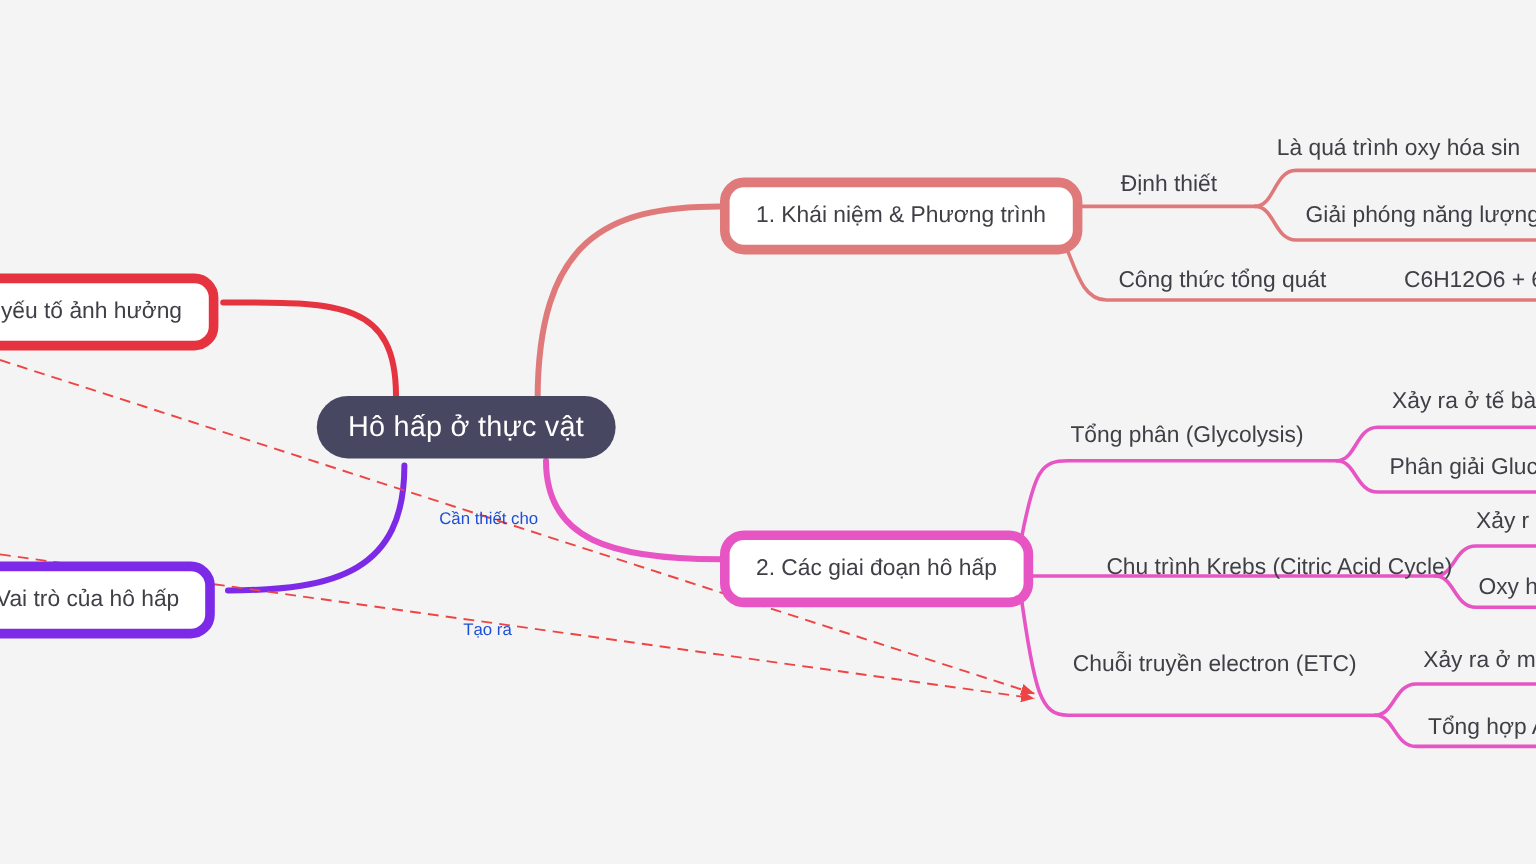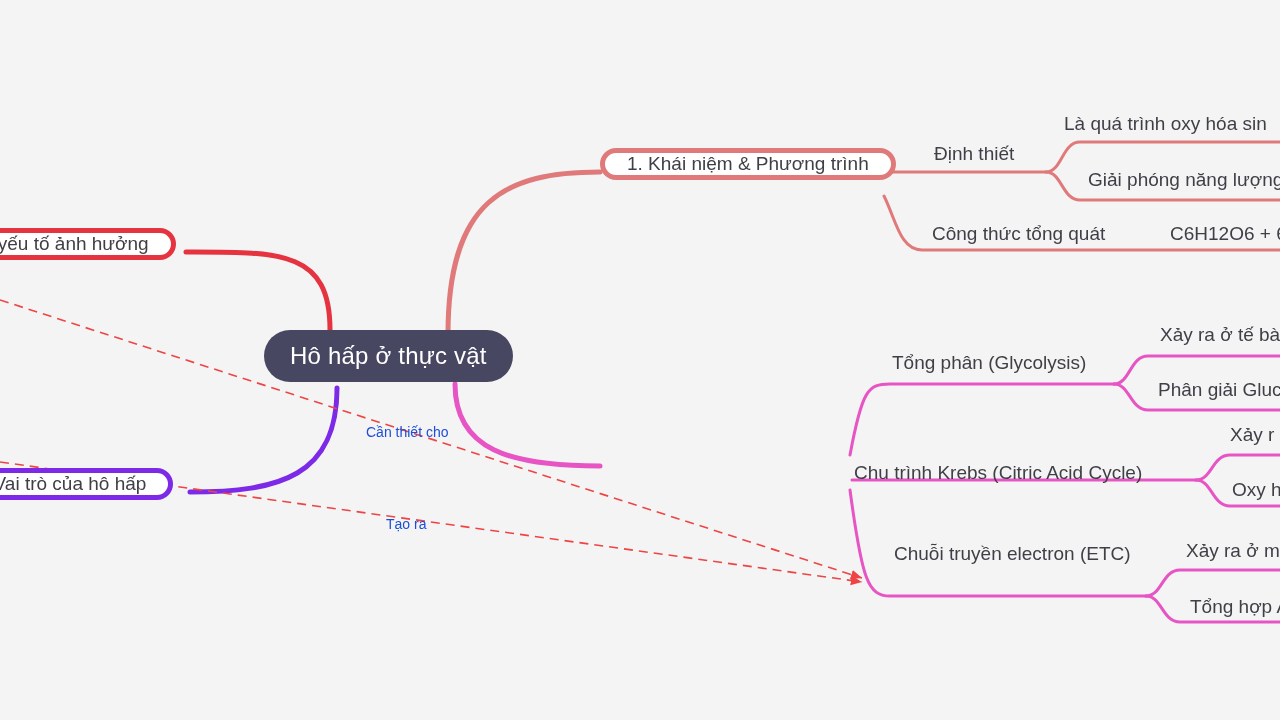--- a/index.html
+++ b/index.html
@@ -36,25 +36,25 @@
     color: #ffffff;
     border-radius: 26px;
     font-size: 24px;
     letter-spacing: 0.2px;
     padding: 0 26px;
     height: 52px;
   }
   .branch-node {
     background: #ffffff;
     border-radius: 20px;
-    border: 5px solid #d946ef;
+    border: 8px solid #d946ef;
     color: #3f3f46;
     font-size: 19px;
     padding: 0 22px;
-    height: 32px;
+    height: 64px;
   }
   .leaf-label {
     position: absolute;
     color: #3f3f46;
     font-size: 19px;
     white-space: nowrap;
     line-height: 1;
     text-align: center;
   }
   .rel-label {
@@ -106,20 +106,21 @@
     </defs>
     <path d="M 0,300 L 862,578" fill="none" stroke="#ef4444" stroke-width="1.6" stroke-dasharray="9,6" marker-end="url(#arrow-red)"></path>
 
     <path d="M 0,462 L 862,582" fill="none" stroke="#ef4444" stroke-width="1.6" stroke-dasharray="9,6" marker-end="url(#arrow-red)"></path>
   </svg>
 
   <div class="node root-node" style="left:264px; top:330px;">Hô hấp ở thực vật</div>
 
   <div class="node branch-node" style="left:600px; top:148px; border-color:#e07a7a;">1. Khái niệm &amp; Phương trình</div>
 
+  <div class="node branch-node" style="left:600px; top:442px; border-color:#e754c4;">2. Các giai đoạn hô hấp</div>
 
   <div class="node branch-node" style="left:-44px; top:228px; border-color:#e5333f;">c yếu tố ảnh hưởng</div>
 
   <div class="node branch-node" style="left:-44px; top:468px; border-color:#7c2ae8;">. Vai trò của hô hấp</div>
 
   <div class="leaf-label" style="left:934px; top:144px;">Định thiết</div>
 
   <div class="leaf-label" style="left:1064px; top:114px;">Là quá trình oxy hóa sin</div>
 
   <div class="leaf-label" style="left:1088px; top:170px;">Giải phóng năng lượng</div>
@@ -127,21 +128,21 @@
   <div class="leaf-label" style="left:932px; top:224px;">Công thức tổng quát</div>
 
   <div class="leaf-label" style="left:1170px; top:224px;">C6H12O6 + 6O</div>
 
   <div class="leaf-label" style="left:892px; top:353px;">Tổng phân (Glycolysis)</div>
 
   <div class="leaf-label" style="left:1160px; top:325px;">Xảy ra ở tế bào</div>
 
   <div class="leaf-label" style="left:1158px; top:380px;">Phân giải Gluc</div>
 
-  <div class="leaf-label" style="left:854px; top:463px;">Chu trình Krebs (Citric Acid Cycle)</div>
+  <div class="leaf-label" style="left:922px; top:463px;">Chu trình Krebs (Citric Acid Cycle)</div>
 
   <div class="leaf-label" style="left:1230px; top:425px;">Xảy r</div>
 
   <div class="leaf-label" style="left:1232px; top:480px;">Oxy h</div>
 
   <div class="leaf-label" style="left:894px; top:544px;">Chuỗi truyền electron (ETC)</div>
 
   <div class="leaf-label" style="left:1186px; top:541px;">Xảy ra ở mà</div>
 
   <div class="leaf-label" style="left:1190px; top:597px;">Tổng hợp A</div>

